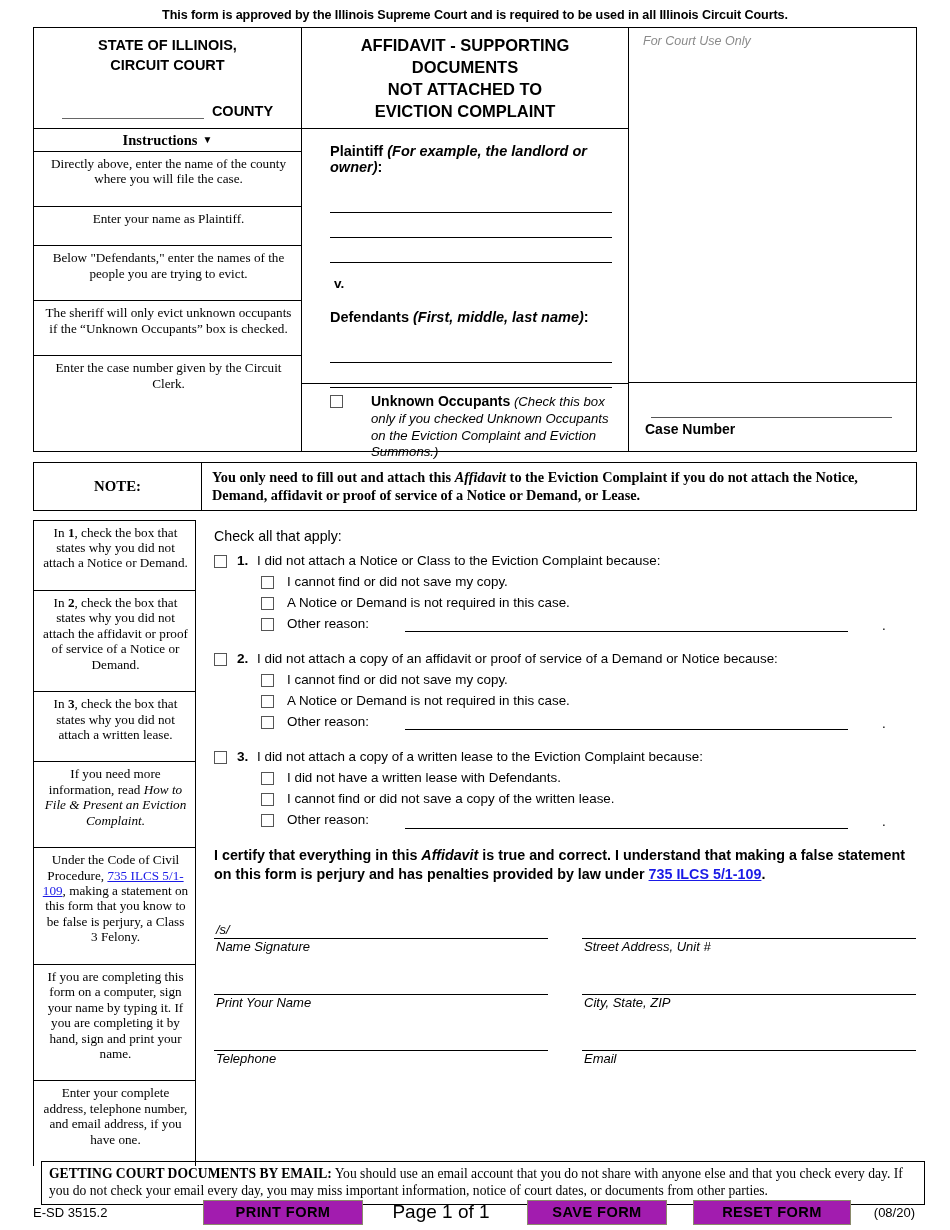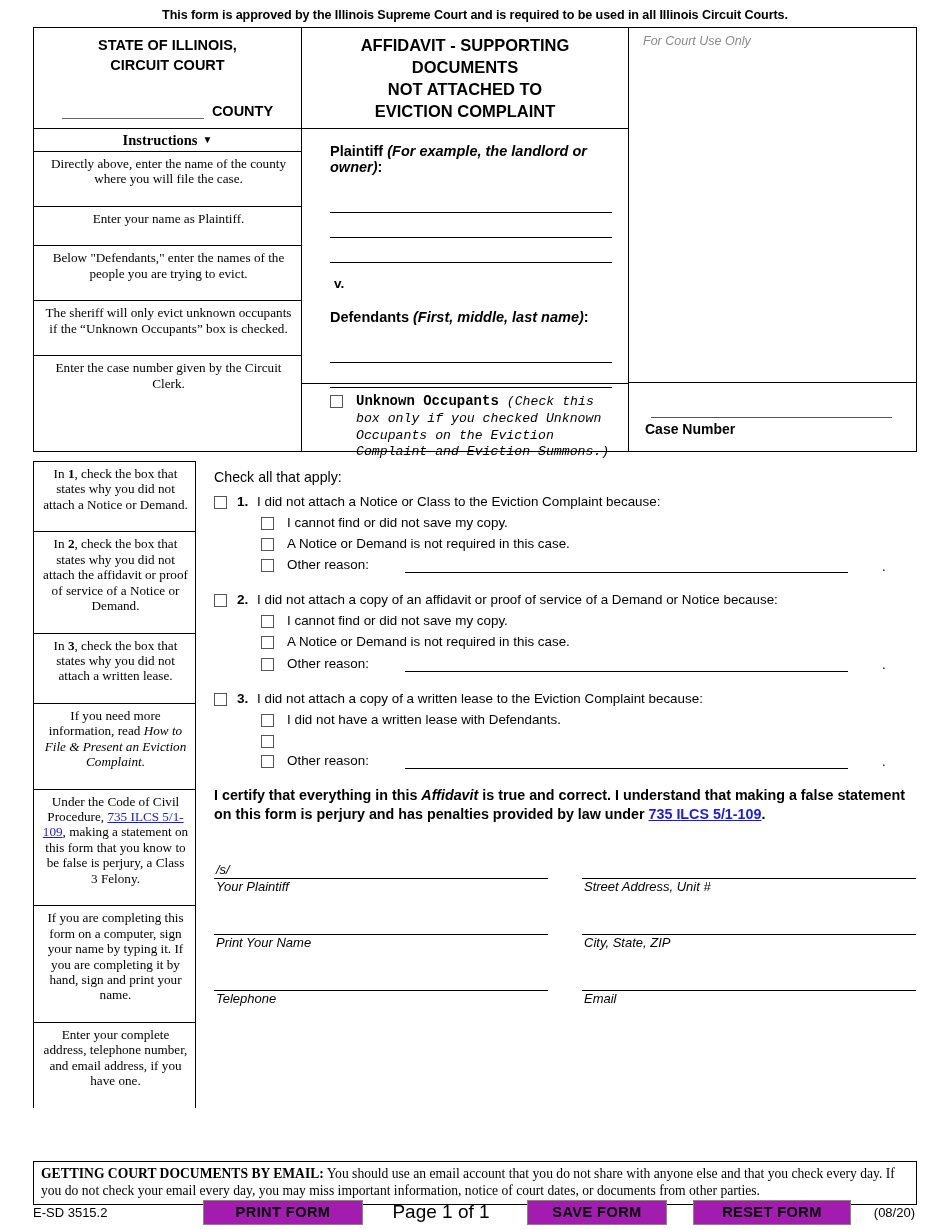--- a/index.html
+++ b/index.html
@@ -173,24 +173,23 @@
   .cbox {
     width: 13px;
     height: 13px;
     border: 1.3px solid #555;
     box-sizing: border-box;
     background: #fff;
     flex: 0 0 auto;
     margin-top: 2px;
   }
   .unknown-text {
-    margin-left: 13px;
+    margin-left: 28px;
     font-size: 13.2px;
     line-height: 1.27;
-    font-family: Liberation Mono, monospace;
   }
   .unknown-text b { font-weight: bold; font-size: 14px; }
   .unknown-text i { font-style: italic; }
 
   
   .court-use {
     height: 355px;
     box-sizing: border-box;
     border-bottom: 1.2px solid #000;
     padding: 6px 0 9px 14px;
@@ -365,21 +364,21 @@
   
   .email-box {
     width: 884px;
     box-sizing: border-box;
     border: 1.2px solid #000;
     padding: 3px 7px 4px 7px;
     font-family: "Liberation Serif", serif;
     font-size: 13.6px;
     line-height: 1.27;
     position: absolute;
-    left: 33px;
+    left: 41px;
     top: 1161px;
   }
   .email-box b { font-weight: bold; }
 
   .footer {
     position: absolute;
     left: 33px;
     top: 1199px;
     width: 884px;
     height: 26px;
@@ -492,20 +491,26 @@
       <div class="court-use">
         <span>For Court Use Only</span>
       </div>
       <div class="case-num-cell">
         <div class="case-num-line"></div>
         <div class="case-num-label">Case Number</div>
       </div>
     </div>
   </div>
 
+  <div class="note-box">
+    <div class="note-label">NOTE:</div>
+    <div class="note-text">
+      <span>You only need to fill out and attach this </span><i>Affidavit</i><span> to the Eviction Complaint if you do not attach the Notice, Demand, affidavit or proof of service of a Notice or Demand, or Lease.</span>
+    </div>
+  </div>
 
   <div class="lower">
     <div class="lower-left" id="instr-bottom">
         <div class="instr-cell"><span>In </span><b>1</b><span>, check the box that states why you did not attach a Notice or Demand.</span></div>
         <div class="instr-cell"><span>In </span><b>2</b><span>, check the box that states why you did not attach the affidavit or proof of service of a Notice or Demand.</span></div>
         <div class="instr-cell"><span>In </span><b>3</b><span>, check the box that states why you did not attach a written lease.</span></div>
         <div class="instr-cell"><span>If you need more information, read </span><i>How to File &amp; Present an Eviction Complaint.</i></div>
         <div class="instr-cell"><span>Under the Code of Civil Procedure, </span><a class="ilcs" href="#">735 ILCS 5/1-109</a><span>, making a statement on this form that you know to be false is perjury, a Class 3 Felony.</span></div>
         <div class="instr-cell"><span>If you are completing this form on a computer, sign your name by typing it. If you are completing it by hand, sign and print your name.</span></div>
         <div class="instr-cell"><span>Enter your complete address, telephone number, and email address, if you have one.</span></div>
@@ -562,41 +567,42 @@
             <div class="cbox"></div>
             <div class="num">3.</div>
             <div class="txt">I did not attach a copy of a written lease to the Eviction Complaint because:</div>
           </div>
           <div class="sub">
             <div class="cbox"></div>
             <div class="txt">I did not have a written lease with Defendants.</div>
           </div>
           <div class="sub">
             <div class="cbox"></div>
+            <div class="txt">I cannot find or did not save a copy of the written lease.</div>
           </div>
           <div class="sub">
             <div class="cbox"></div>
             <div class="other-line">
               <div class="txt">Other reason:</div>
               <div class="other-rule"></div>
               <div class="other-dot">.</div>
             </div>
           </div>
         </div>
 
       <div class="certify">
         <span>I certify that everything in this </span><i>Affidavit</i><span> is true and correct. I understand that making a false statement on this form is perjury and has penalties provided by law under </span><a href="#">735 ILCS 5/1-109</a><span>.</span>
       </div>
 
       <div class="sig-grid">
         <div class="sig-col">
           <div class="sig-field">
             <div class="sig-value">/s/</div>
             <div class="sig-rule"></div>
-            <div class="sig-label">Your Plaintiff</div>
+            <div class="sig-label">Name Signature</div>
           </div>
           <div class="sig-field">
             <div class="sig-value"></div>
             <div class="sig-rule"></div>
             <div class="sig-label">Print Your Name</div>
           </div>
           <div class="sig-field">
             <div class="sig-value"></div>
             <div class="sig-rule"></div>
             <div class="sig-label">Telephone</div>

